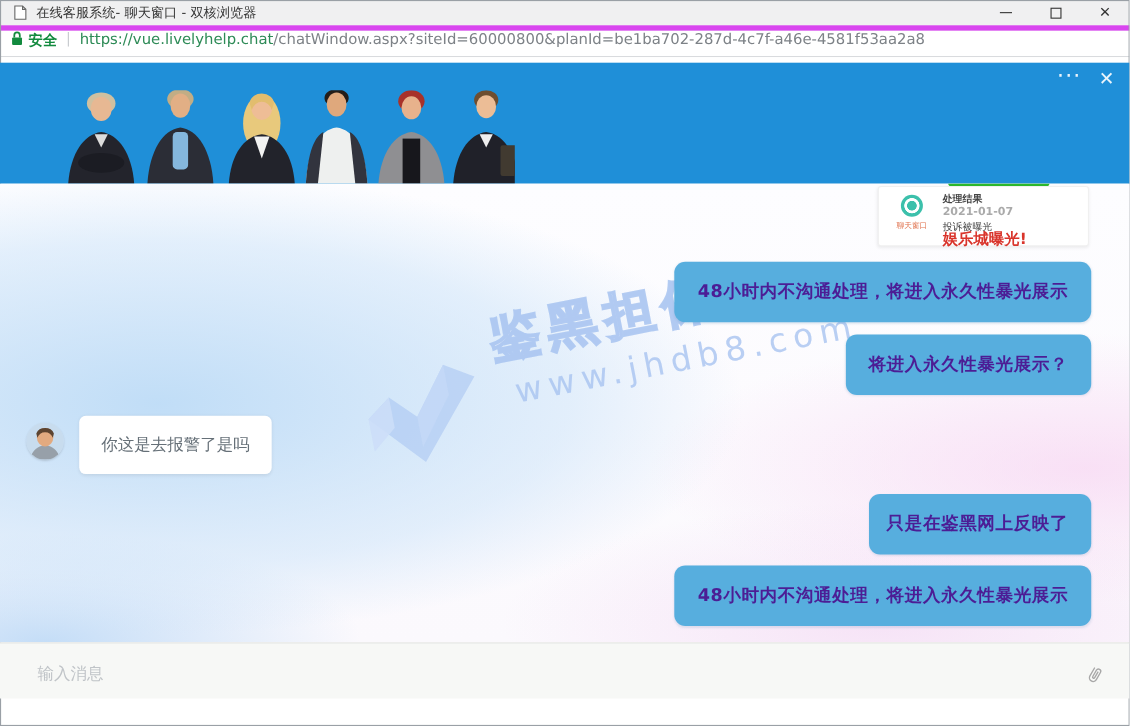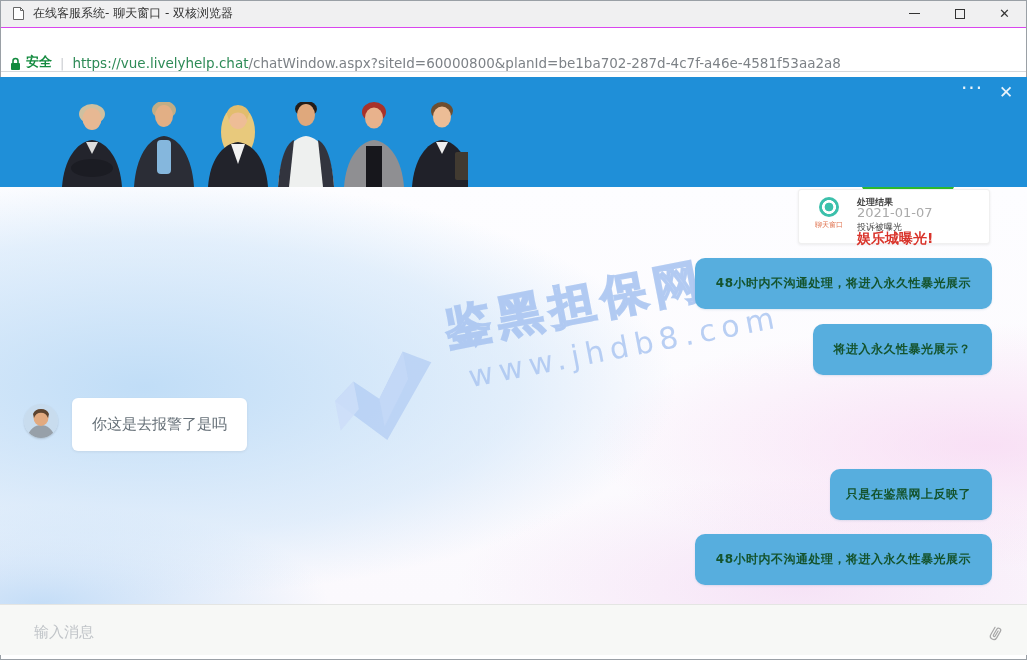--- a/index.html
+++ b/index.html
@@ -1,30 +1,30 @@
 <!DOCTYPE html>
 <html><head>
 <meta charset="utf-8">
 <style>
   * { margin:0; padding:0; box-sizing:border-box; }
   html,body { width:1027px; height:660px; font-family:"DejaVu Sans","Liberation Sans",sans-serif; background:#fff; }
   .window { position:relative; width:1027px; height:660px; overflow:hidden; outline:1px solid #9aa0a6; outline-offset:-1px; background:#fff; }
 
   
-  .titlebar { height:28px; background:#f0f0f1; border-bottom:1px solid #d946ef; display:flex; align-items:center; }
+  .titlebar { height:28px; background:#f0f0f1; border-bottom:5px solid #d946ef; display:flex; align-items:center; }
   .titlebar .page-ic { margin-left:12px; display:flex; }
   .titlebar .title { margin-left:8px; font-size:12px; color:#333; }
   .win-controls { margin-left:auto; display:flex; height:100%; }
   .win-btn { width:45px; height:100%; display:flex; align-items:center; justify-content:center; color:#222; cursor:pointer; }
   .min-glyph { width:11px; height:0; border-top:1px solid #333; display:block; }
   .max-glyph { width:10px; height:10px; border:1px solid #333; display:block; }
   .close-glyph { font-size:13px; line-height:1; color:#333; }
 
   
-  .addressbar { height:44px; background:#fff; border-bottom:1px solid #d5d8db; display:flex; align-items:flex-end; padding:0 10px; font-size:13px; }
+  .addressbar { height:24px; background:#fff; border-bottom:1px solid #d5d8db; display:flex; align-items:flex-start; padding:0 10px; font-size:13px; }
   .lock { display:flex; margin-right:5px; }
   .secure-label { color:#128a3e; font-size:13px; font-weight:bold; }
   .addr-sep { color:#c9ccd0; margin:0 8px; font-size:13px; }
   .url { white-space:nowrap; overflow:hidden; font-size:13.5px; }
   .url .host { color:#2e8b57; }
   .url .path { color:#7d8287; }
   .page-gap { height:5px; background:#fff; }
 
   
   .chat-header { position:relative; height:110px; background:#1f8fd8; overflow:hidden; }
@@ -45,33 +45,33 @@
   }
   .green-arc { position:absolute; top:-9px; left:862px; width:92px; height:18px; border-radius:50%; background:#2db92d; }
 
   
   .notice-card { position:absolute; top:2px; right:37px; width:192px; height:55px; background:#fff; border:1px solid #f0f0f0; border-radius:3px; box-shadow:0 1px 3px rgba(0,0,0,0.07); display:flex; padding:7px 8px 5px 10px; cursor:pointer; }
   .nc-left { width:40px; display:flex; flex-direction:column; align-items:center; }
   .donut { width:20px; height:20px; border-radius:50%; background:radial-gradient(circle, #3cc0ab 0 29%, #ffffff 33% 47%, #3cc0ab 51% 100%); }
   .nc-badge { margin-top:3px; font-size:7px; color:#e0734f; white-space:nowrap; }
   .nc-right { flex:1; margin-left:8px; display:flex; flex-direction:column; }
   .nc-title { font-size:9px; font-weight:bold; color:#444; line-height:10px; }
-  .nc-date { font-size:13px; color:#aaa; line-height:9px; margin-top:1px; }
+  .nc-date { font-size:10px; color:#aaa; line-height:9px; margin-top:1px;font-weight:bold; }
   .nc-line { font-size:9px; color:#444; line-height:10px; margin-top:5px; }
   .nc-alert { font-size:14px; font-weight:bold; color:#d9342b; line-height:10px; margin-top:1px; }
 
   
   .watermark { position:absolute; left:322px; top:92px; display:flex; gap:16px; transform:rotate(-11deg); pointer-events:none; }
   .wm-logo { margin-top:30px; opacity:0.8; }
   .wm-text { display:flex; flex-direction:column; }
   .wm-brand { font-size:46px; font-weight:bold; letter-spacing:7px; color:rgba(208,222,247,0.35); -webkit-text-stroke:2px rgba(167,195,240,0.85); white-space:nowrap; }
   .wm-site { margin-top:2px; padding-left:14px; font-size:30px; color:rgba(167,195,240,0.8); letter-spacing:6px; white-space:nowrap; }
 
   
-  .msg-right { position:absolute; right:35px; background:#57aede; border-radius:10px; padding:17px 21px; font-size:12px; font-weight:bold; color:#14532d; white-space:nowrap; letter-spacing:0.5px; box-shadow:0 1px 2px rgba(60,120,170,0.15); }
+  .msg-right { position:absolute; right:35px; background:#57aede; border-radius:10px; padding:17px 21px; font-size:16px; font-weight:bold; color:#4c1d95; white-space:nowrap; letter-spacing:0.5px; box-shadow:0 1px 2px rgba(60,120,170,0.15); }
   .m1 { top:71px; }
   .m2 { top:137px; }
   .m3 { top:282px;padding-left:16px; }
   .m4 { top:347px; }
   .left-row { position:absolute; left:24px; top:211px; display:flex; align-items:flex-start; }
   .avatar { width:34px; height:34px; border-radius:50%; overflow:hidden; margin-top:6px; flex:0 0 auto; box-shadow:0 1px 2px rgba(0,0,0,0.15); }
   .msg-left { margin-left:14px; background:#fff; border-radius:6px; padding:17px 20px; font-size:15px; color:#667078; white-space:nowrap; box-shadow:0 1px 3px rgba(0,0,0,0.07); }
 
   
   .input-area { position:relative; height:51px; background:#f7f8f6; border-top:1px solid #e4e5e3; }

